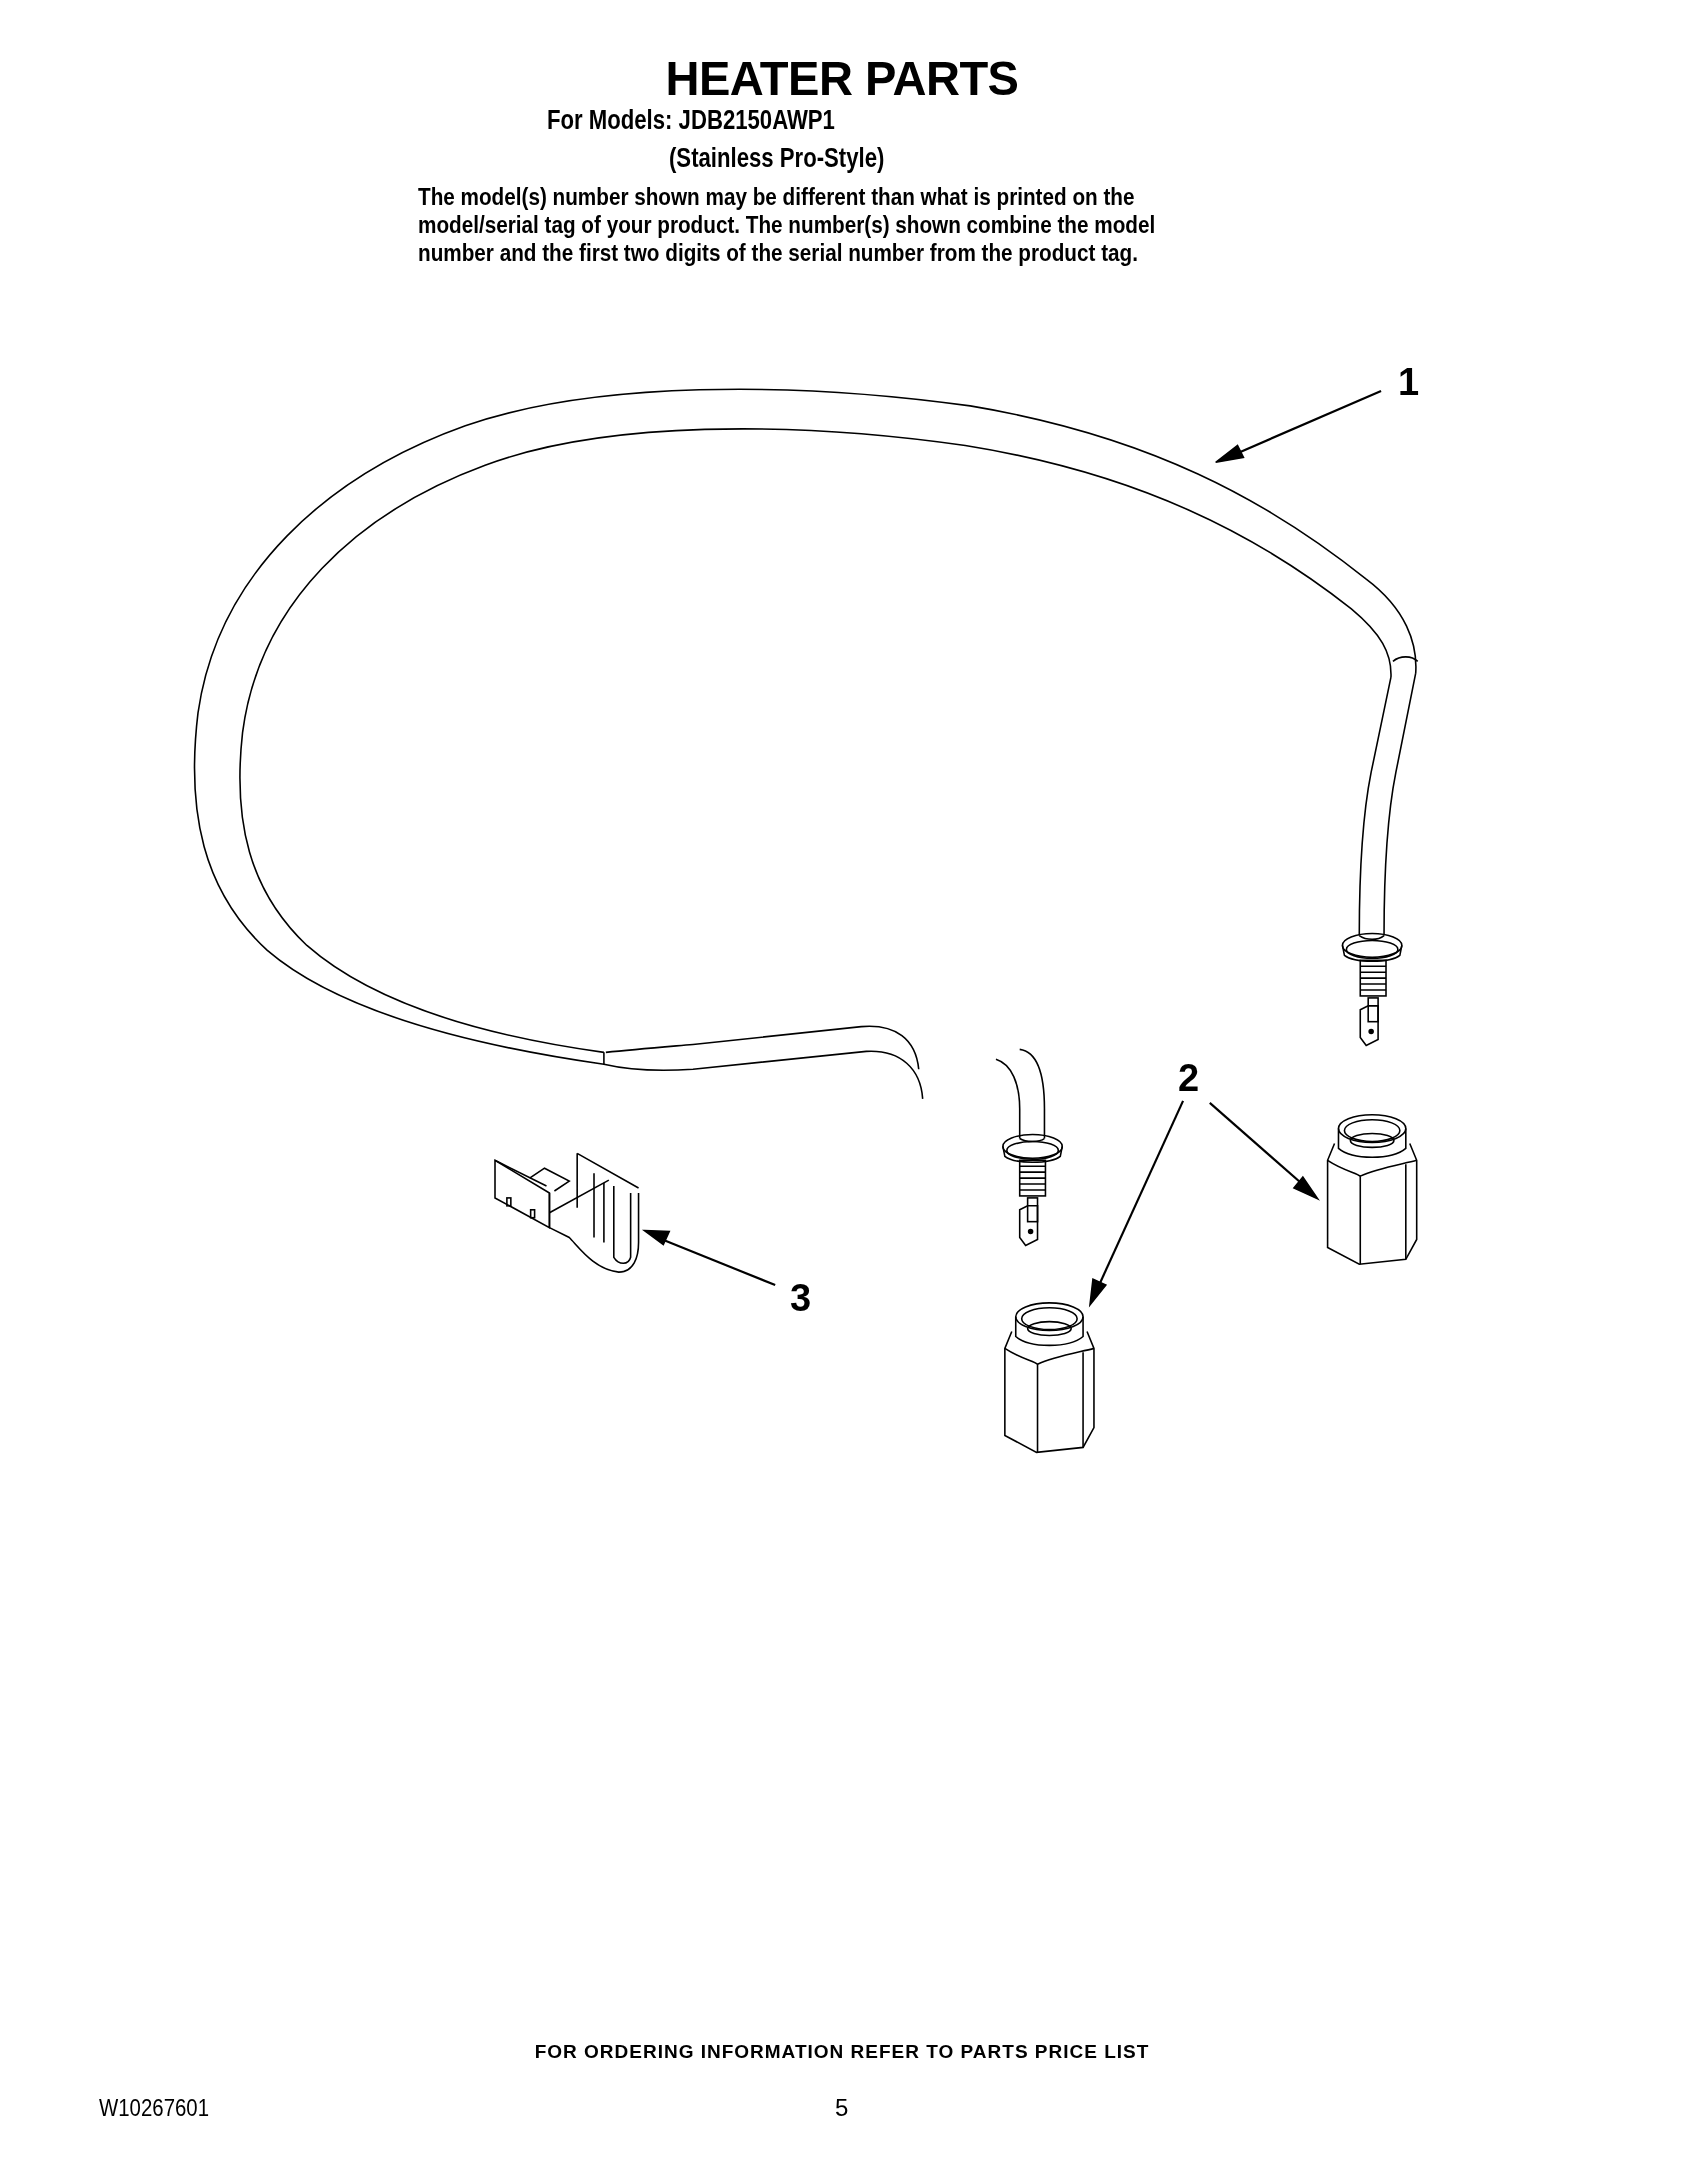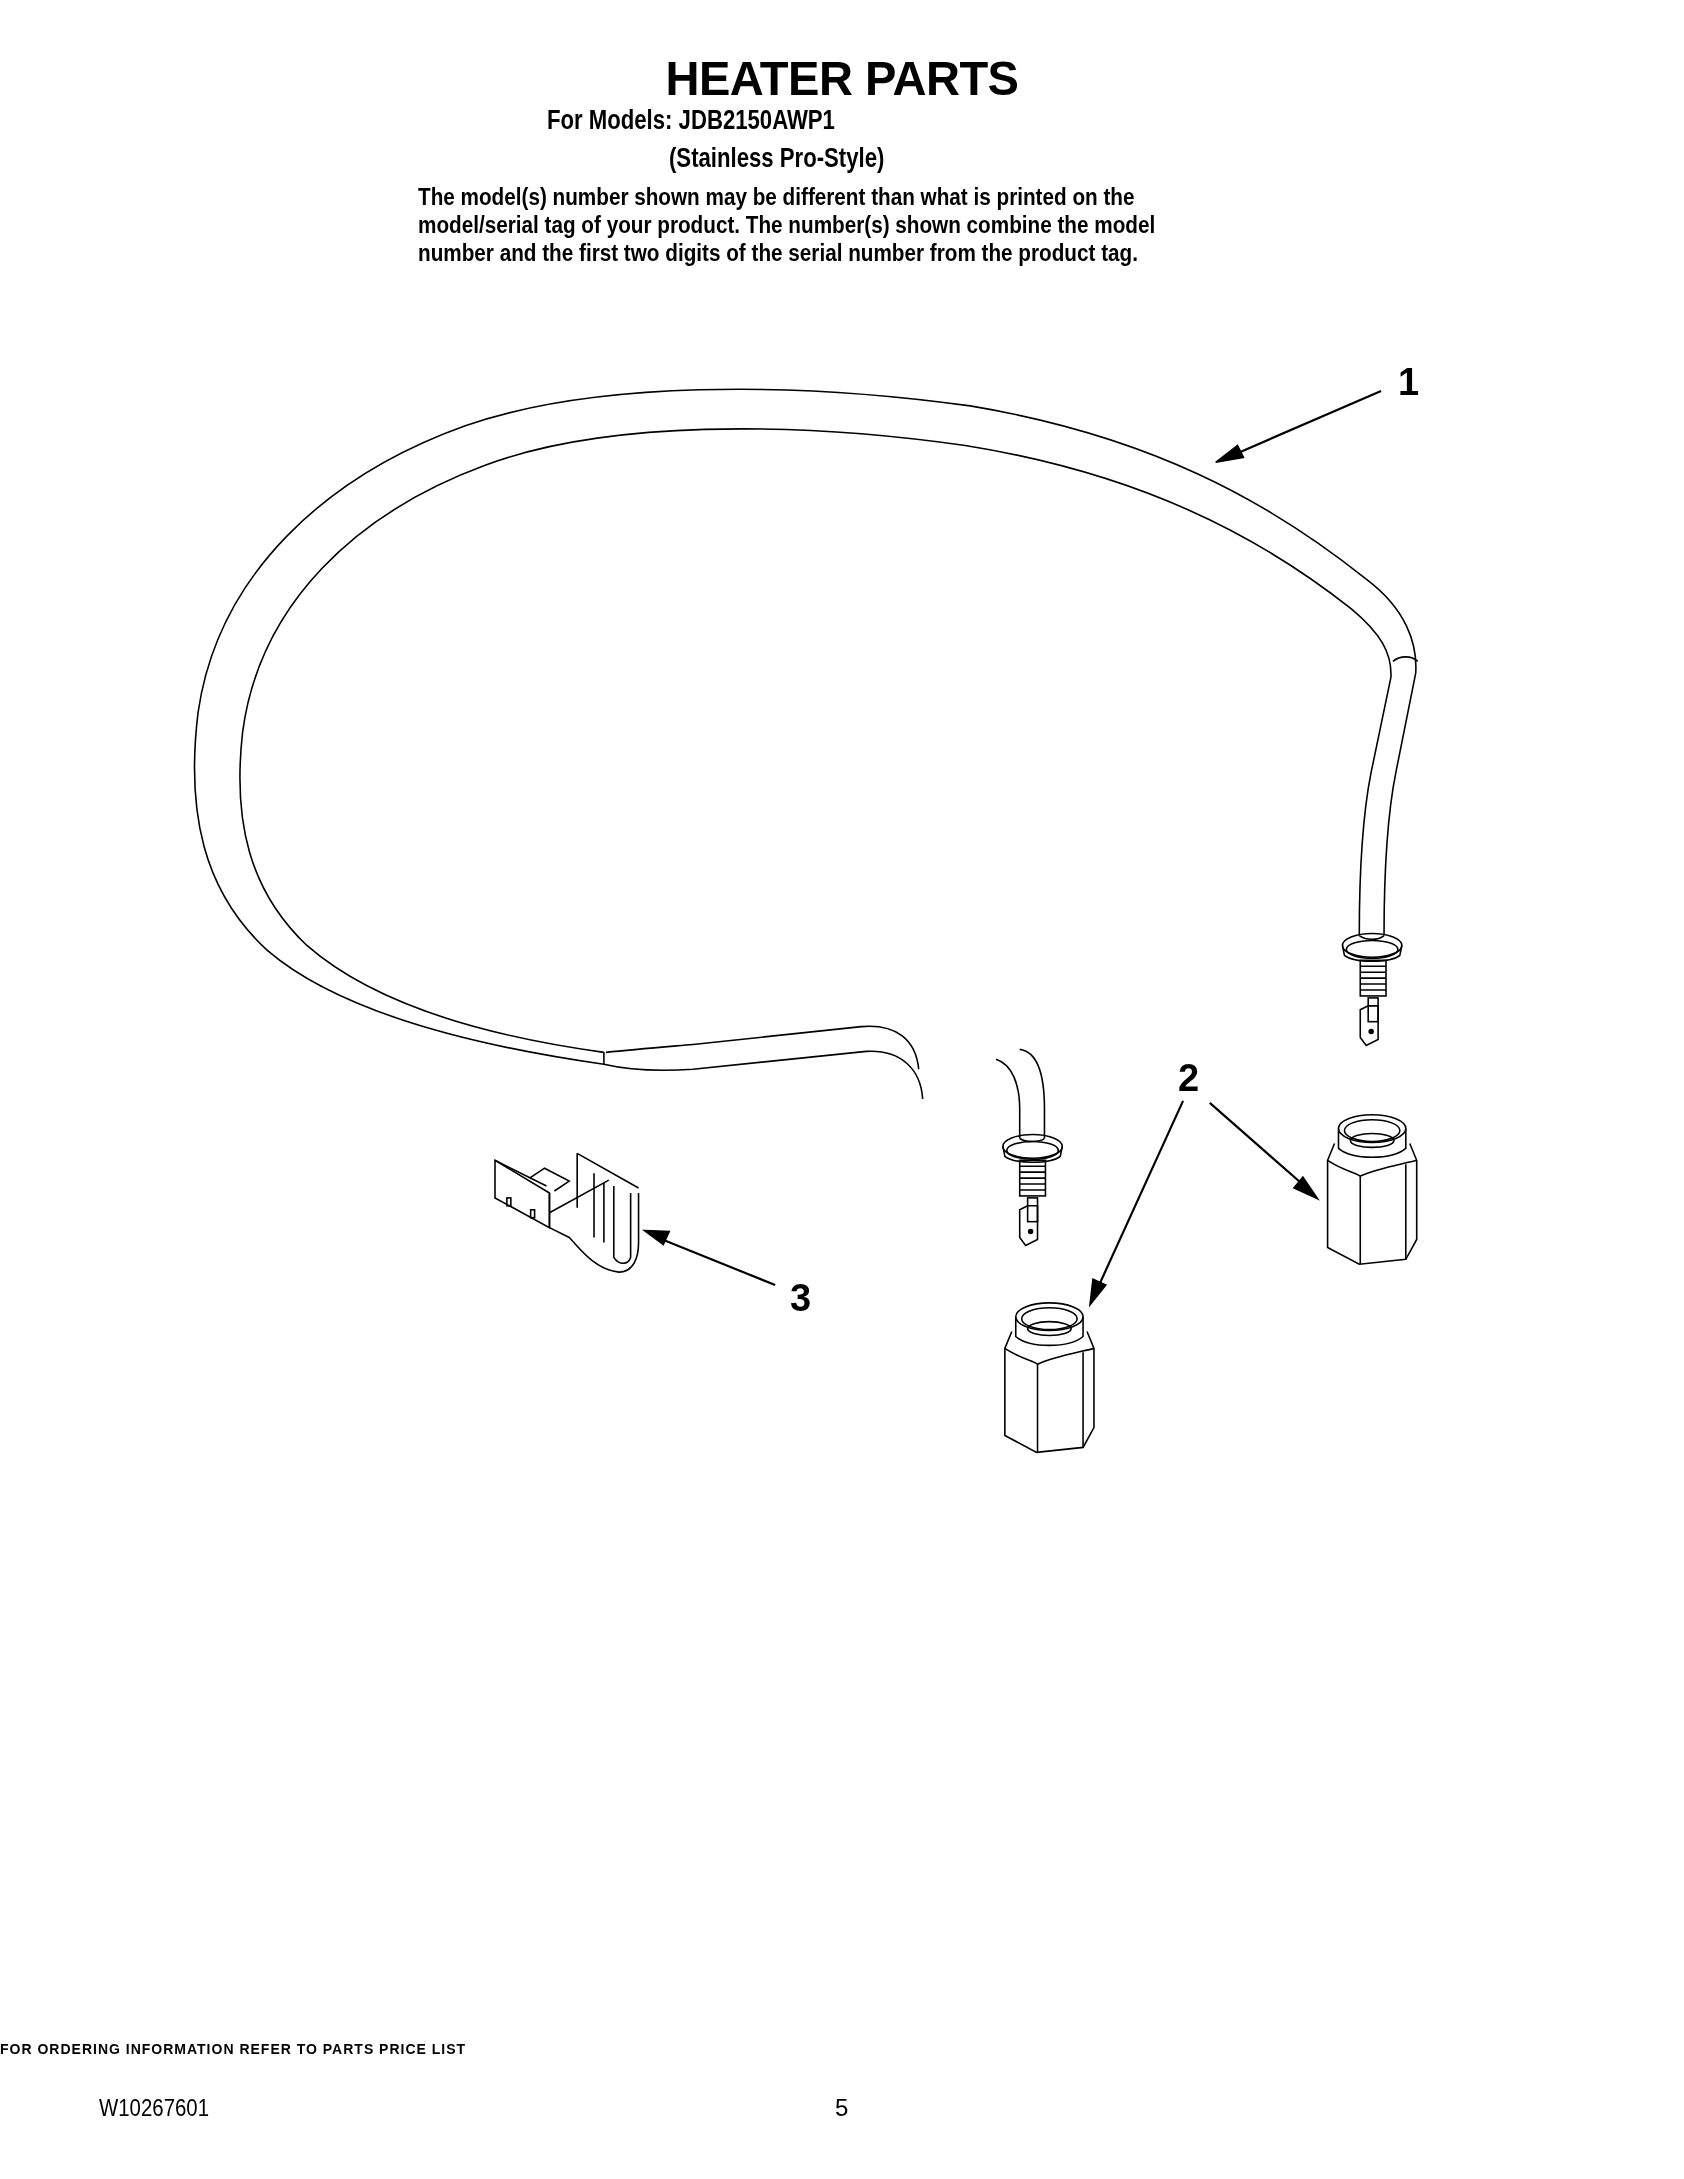--- a/index.html
+++ b/index.html
@@ -4,21 +4,21 @@
 <style>
   html, body { margin: 0; padding: 0; background: #ffffff; }
   body { width: 1684px; height: 2179px; position: relative; overflow: hidden; font-family: "Liberation Sans", sans-serif; color: #000; }
   .abs { position: absolute; }
   .title { left: 0; width: 1684px; top: 51px; text-align: center; font-weight: bold; font-size: 48px; letter-spacing: -0.5px; transform: scaleX(0.98); }
   .models { left: 547px; top: 105px; font-weight: bold; font-size: 27px; transform: scaleX(0.82); transform-origin: left top; white-space: nowrap; }
   .style-line { left: 669px; top: 143px; font-weight: bold; font-size: 27px; transform: scaleX(0.82); transform-origin: left top; white-space: nowrap; }
   .note { left: 418px; top: 183px; width: 990px; font-size: 23px; line-height: 28px; font-weight: bold; transform: scaleX(0.9); transform-origin: left top; }
   .note div { white-space: nowrap; }
   .callout { font-weight: bold; font-size: 38px; }
-  .footer-order { left: 0; width: 1684px; top: 2041px; text-align: left; font-weight: bold; font-size: 14px; letter-spacing: 1px; }
+  .footer-order { left: 0; width: 1684px; top: 2041px; text-align: center; font-weight: bold; font-size: 19px; letter-spacing: 1px; }
   .doc-num { left: 99px; top: 2094px; font-size: 24px; transform: scaleX(0.85); transform-origin: left top; }
   .page-num { left: 835px; top: 2094px; font-size: 24px; }
   svg.diagram { position: absolute; left: 0; top: 0; }
 </style>
 </head>
 <body>
 
 <div class="abs title">HEATER PARTS</div>
 <div class="abs models">For Models: JDB2150AWP1</div>
 <div class="abs style-line">(Stainless Pro-Style)</div>

